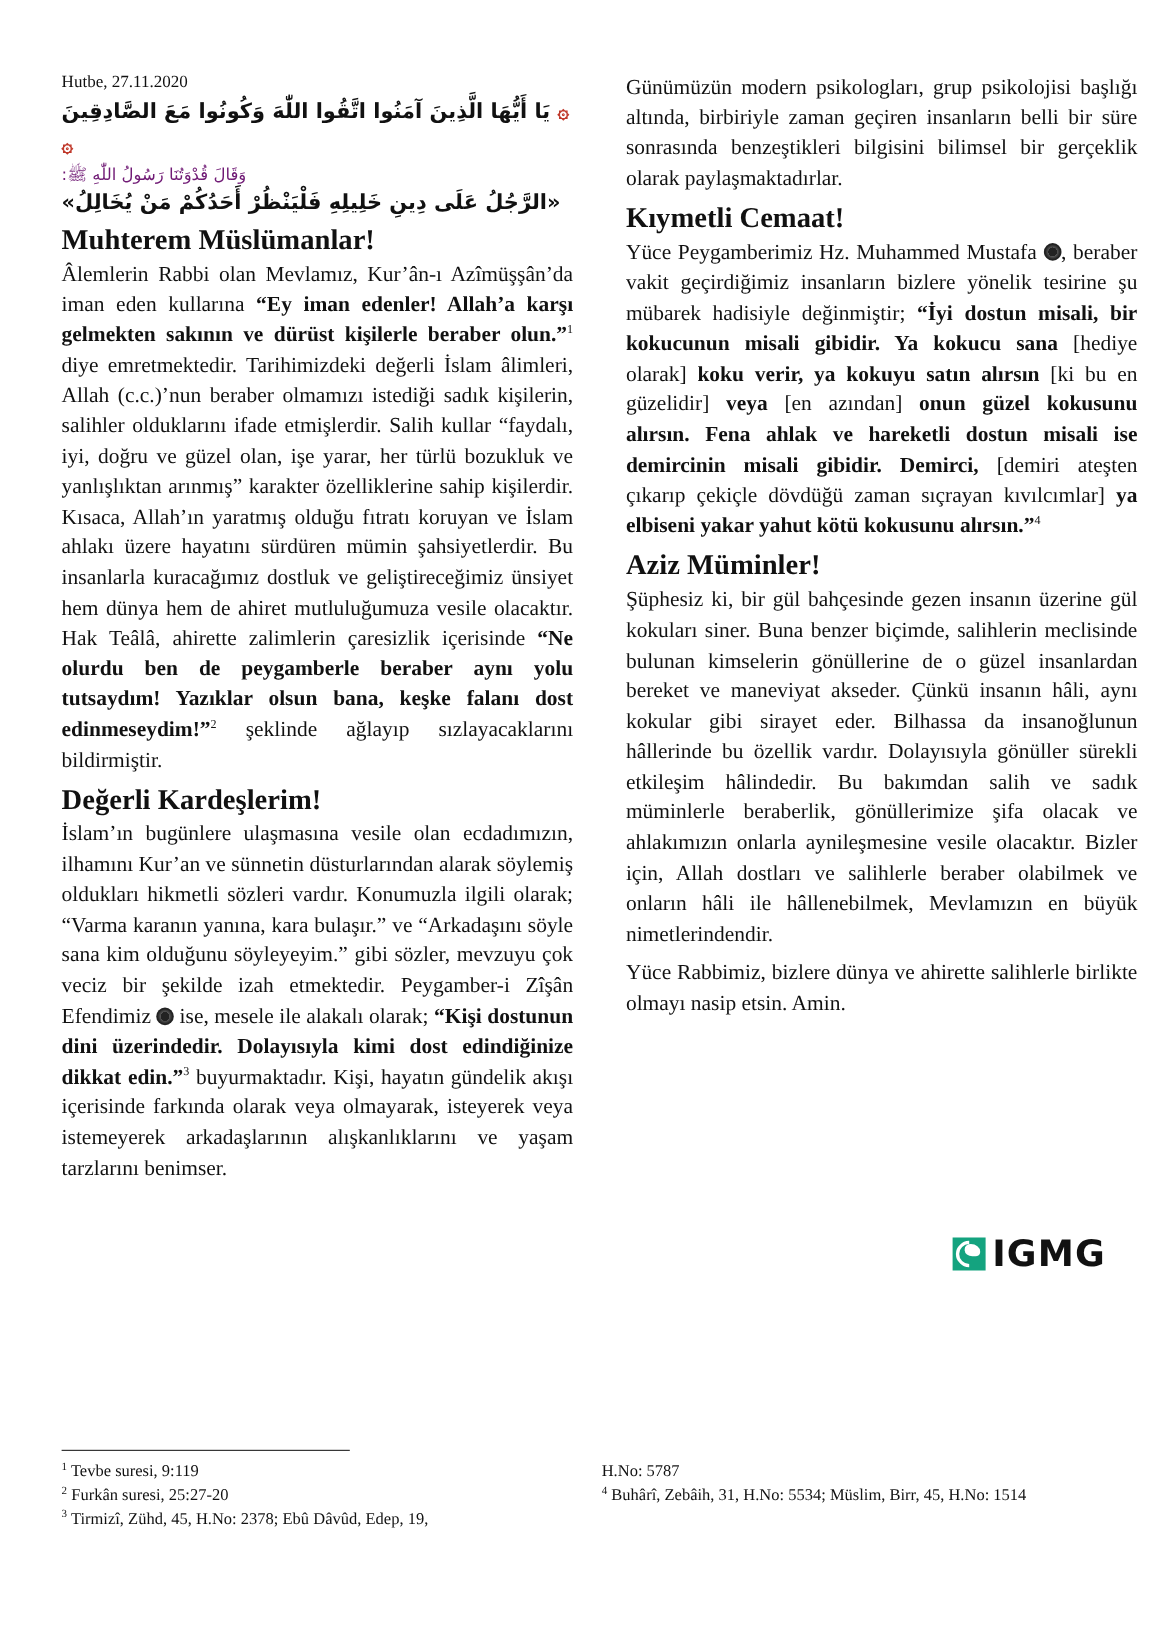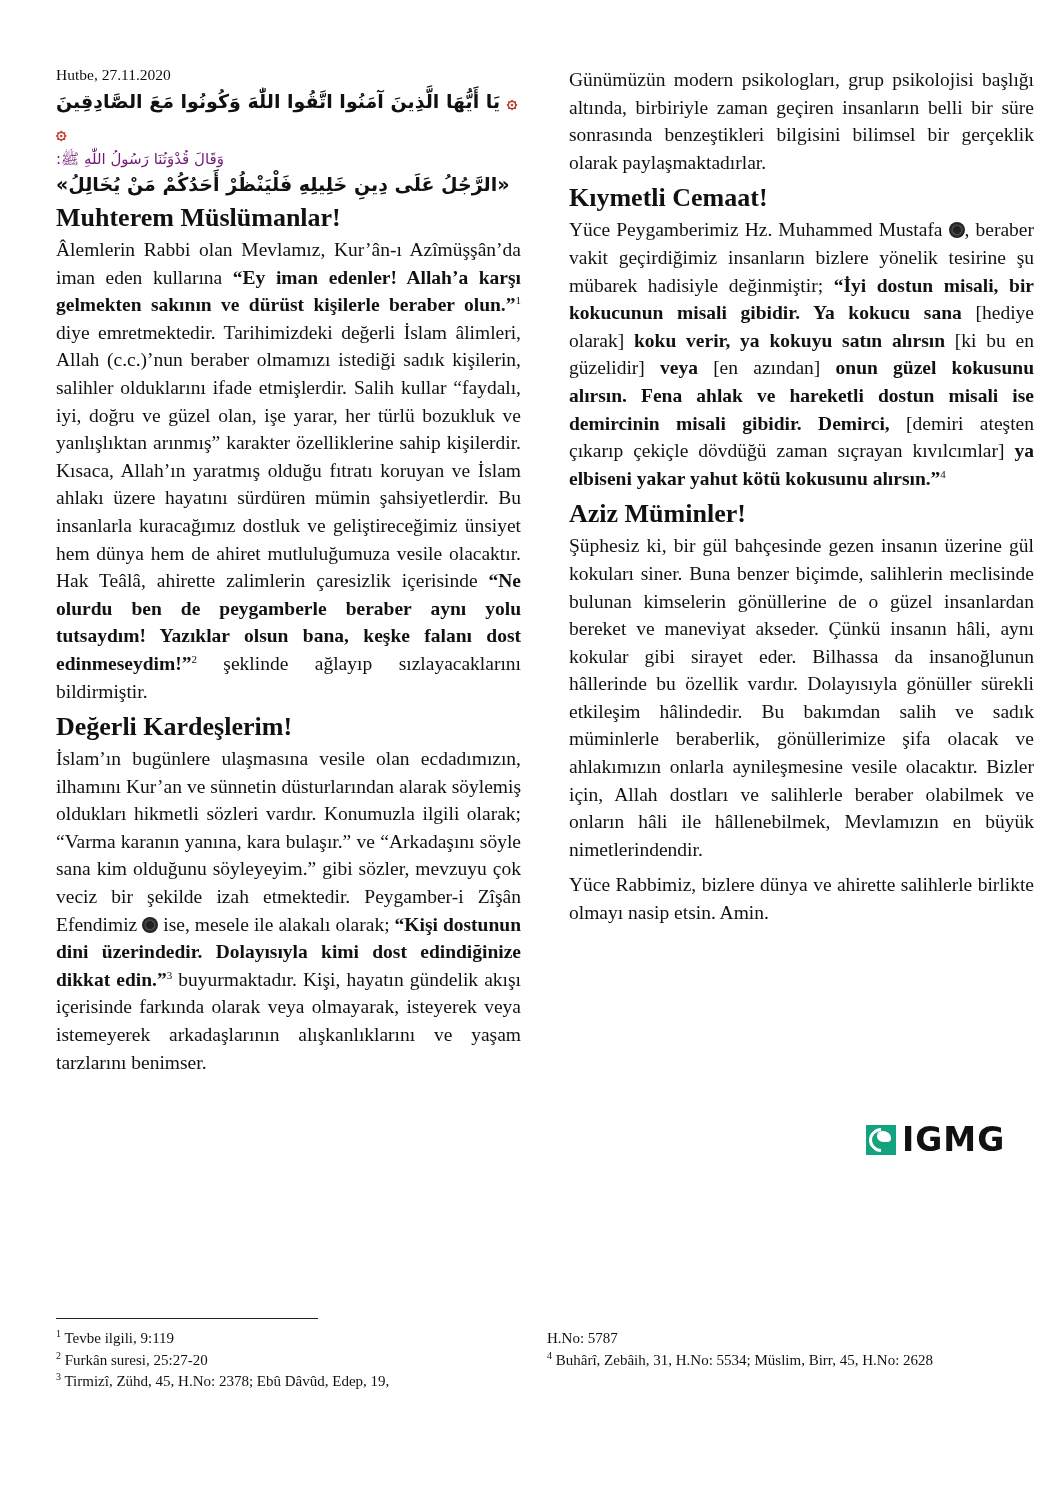--- a/index.html
+++ b/index.html
@@ -72,21 +72,21 @@
 </div>
 
 <div class="logo">
   <div class="logo-mark"></div>
   <div class="logo-text">IGMG</div>
 </div>
 
 <div class="fn-rule"></div>
 
 <div class="footnotes left">
-  <div><sup>1</sup><span> Tevbe ilgili, 9:119</span></div>
+  <div><sup>1</sup><span> Tevbe suresi, 9:119</span></div>
   <div><sup>2</sup><span> Furkân suresi, 25:27-20</span></div>
   <div><sup>3</sup><span> Tirmizî, Zühd, 45, H.No: 2378; Ebû Dâvûd, Edep, 19,</span></div>
 </div>
 
 <div class="footnotes right">
   <div>H.No: 5787</div>
-  <div><sup>4</sup><span> Buhârî, Zebâih, 31, H.No: 5534; Müslim, Birr, 45, H.No: 2628</span></div>
+  <div><sup>4</sup><span> Buhârî, Zebâih, 31, H.No: 5534; Müslim, Birr, 45, H.No: 1514</span></div>
 </div>
 
 </body></html>

